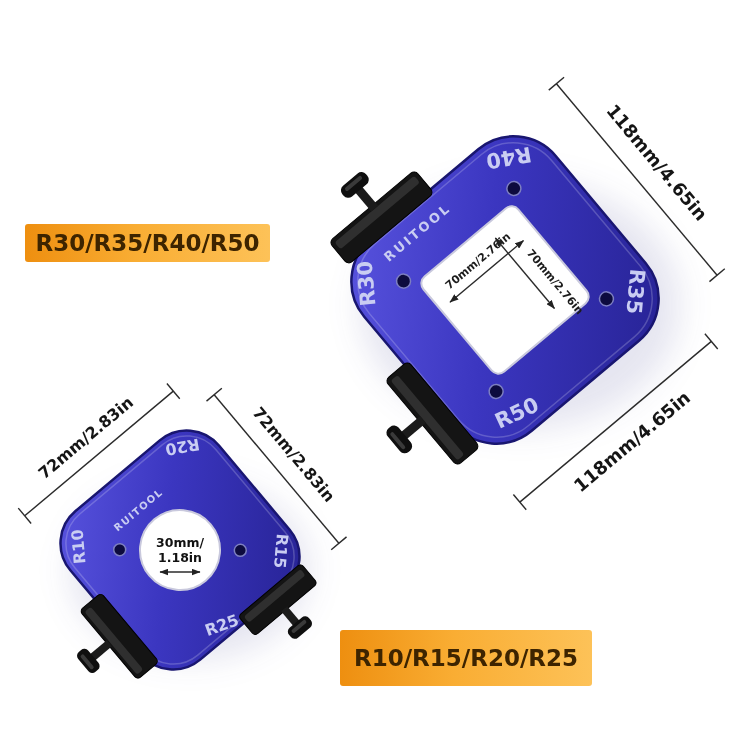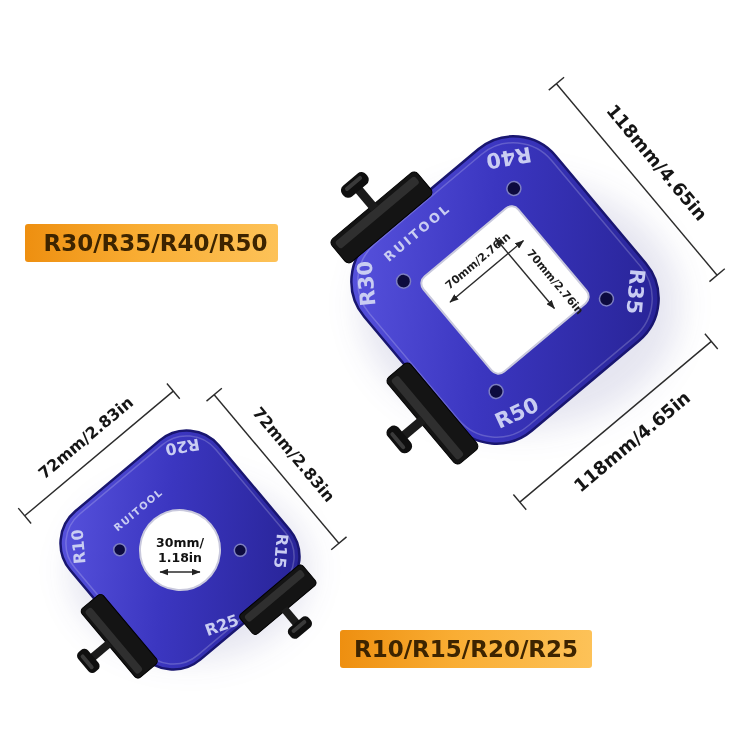--- a/index.html
+++ b/index.html
@@ -36,22 +36,22 @@
   .dim-text-sm { font-size:16px; font-weight:bold; fill:#151515; text-anchor:middle; }
   .inner-dim-text { font-size:11px; font-weight:bold; fill:#1c1c1c; text-anchor:middle; }
   .hole-text { font-size:12.5px; font-weight:bold; fill:#111111; text-anchor:middle; }
 
   .badge {
     position:absolute; display:flex; align-items:center; justify-content:center;
     font-weight:bold; font-size:23px; color:#3d2400;
     background:linear-gradient(90deg,#ee8f10 0%,#f9ad33 45%,#fdc258 100%);
     border-radius:3px;
   }
-  .badge-large { left:25px; top:224px; width:245px; height:38px;padding-left:8px; }
-  .badge-small { left:340px; top:630px; width:252px; height:38px; }
+  .badge-large { left:25px; top:224px; width:245px; height:38px; }
+  .badge-small { left:340px; top:630px; width:252px; height:56px; }
 </style>
 </head>
 <body>
 
 <div class="stage">
 
   <div class="shadow shadow-large"></div>
   <div class="shadow shadow-small"></div>
 
   <svg class="jig jig-large" width="460" height="460" viewBox="-230 -230 460 460">

